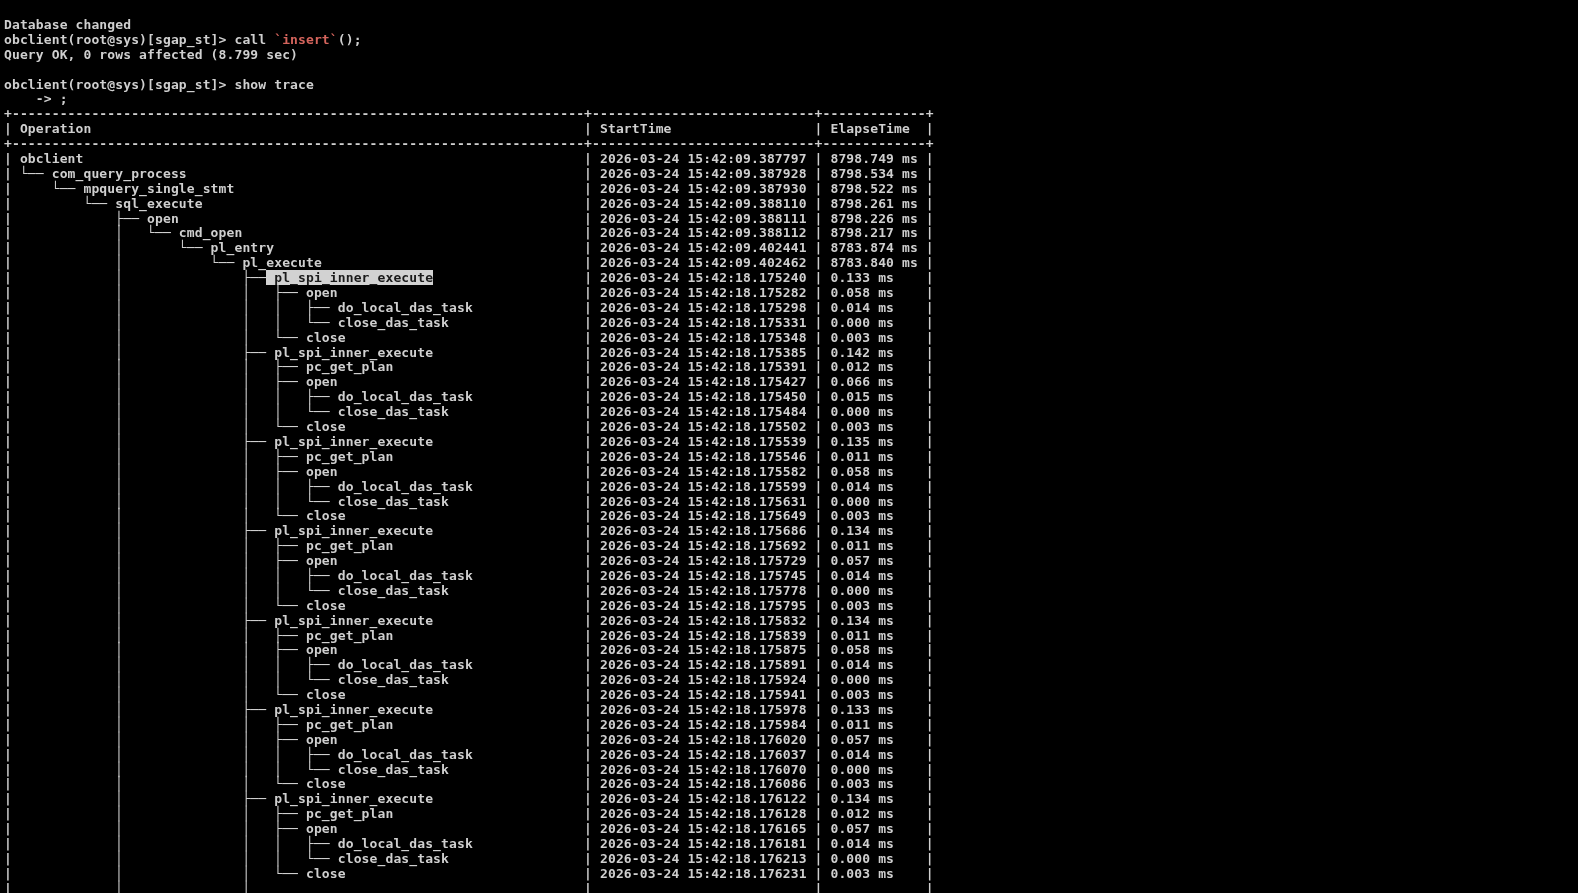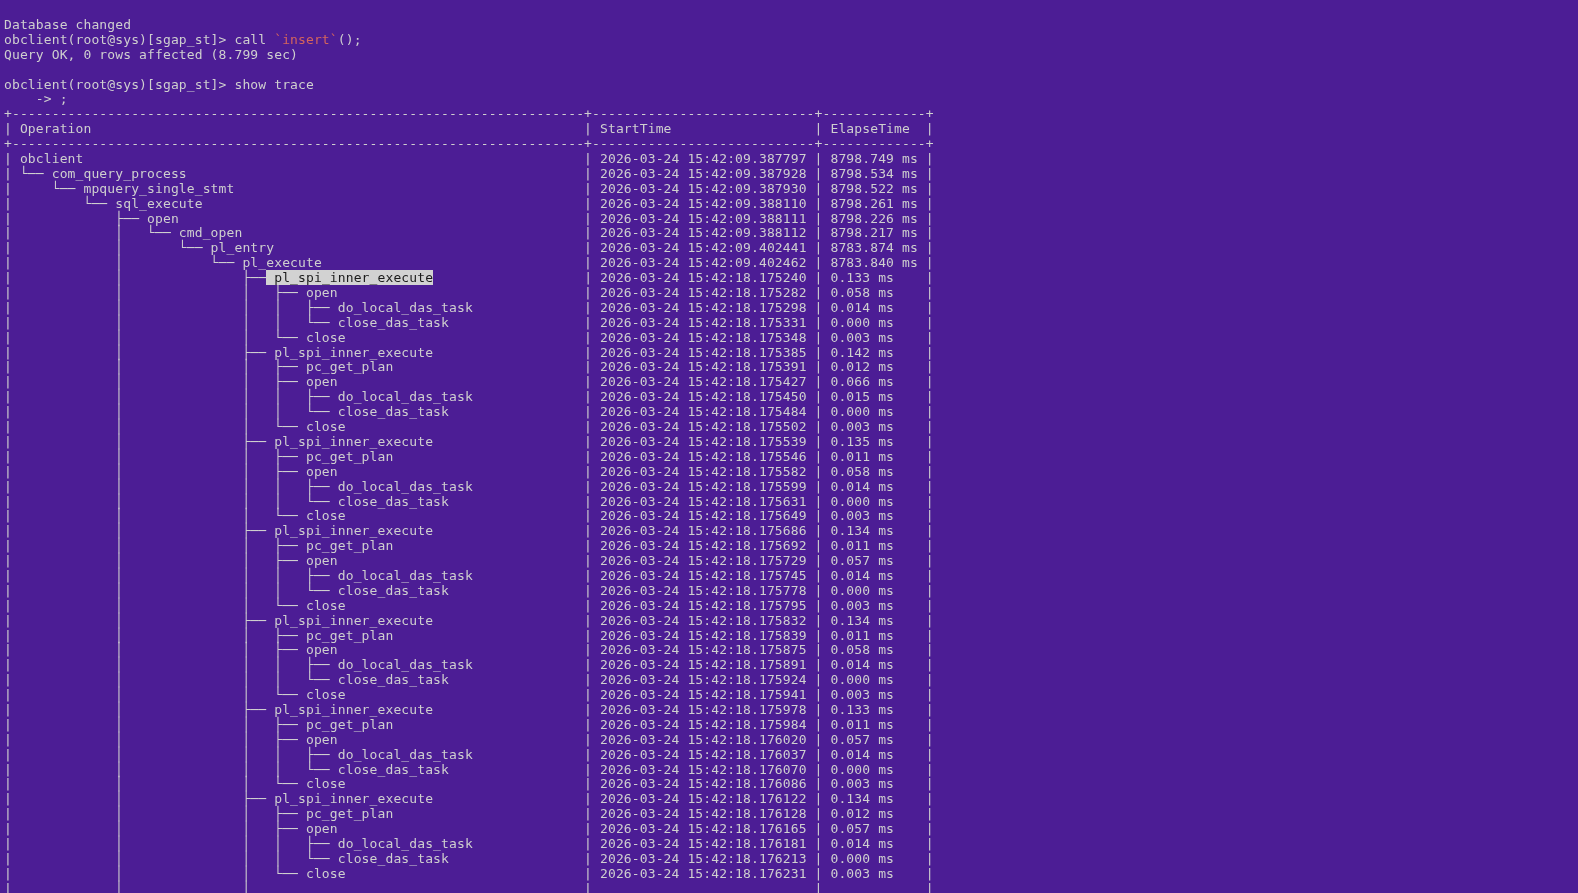--- a/index.html
+++ b/index.html
@@ -2,21 +2,22 @@
 <html><head>
 <meta charset="utf-8">
 <style>
   html,body{margin:0;padding:0;}
   body{
     width:1578px;height:893px;overflow:hidden;
     background:#1f1f1f;
   }
   .terminal{
     position:relative;width:1578px;height:893px;overflow:hidden;
-    background:#4c1d95;
+    background:#000000;
+    font-weight:bold;
   }
   .screen{
     margin:0;padding:18px 0 0 4px;
     font-family:"DejaVu Sans Mono",monospace;
     font-size:13px;line-height:14.9px;letter-spacing:0.12px;
     color:#cfcfcf;
     white-space:pre;
   }
   .ln{height:14.9px;white-space:pre;}
   .red{color:#d4645c;}

